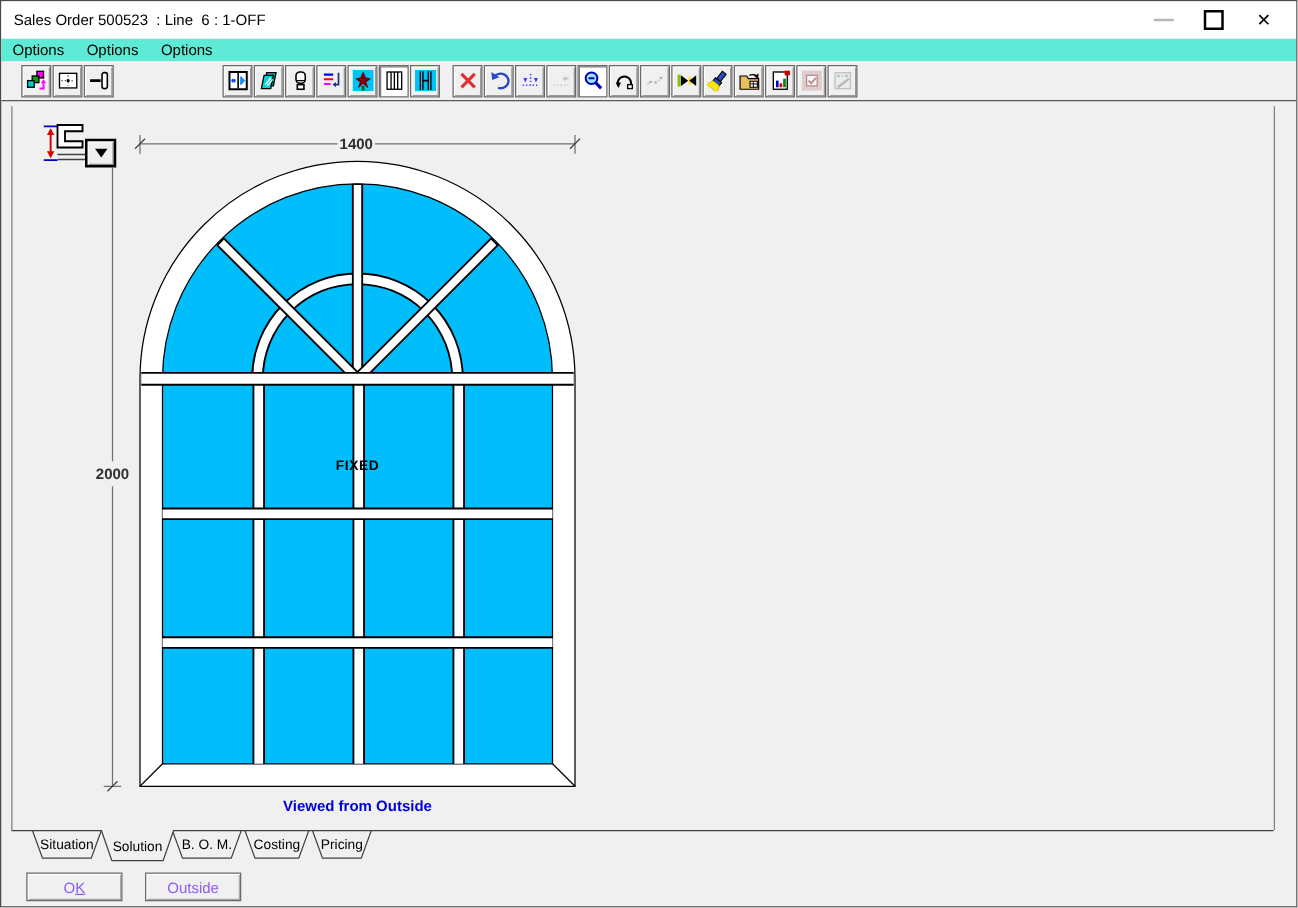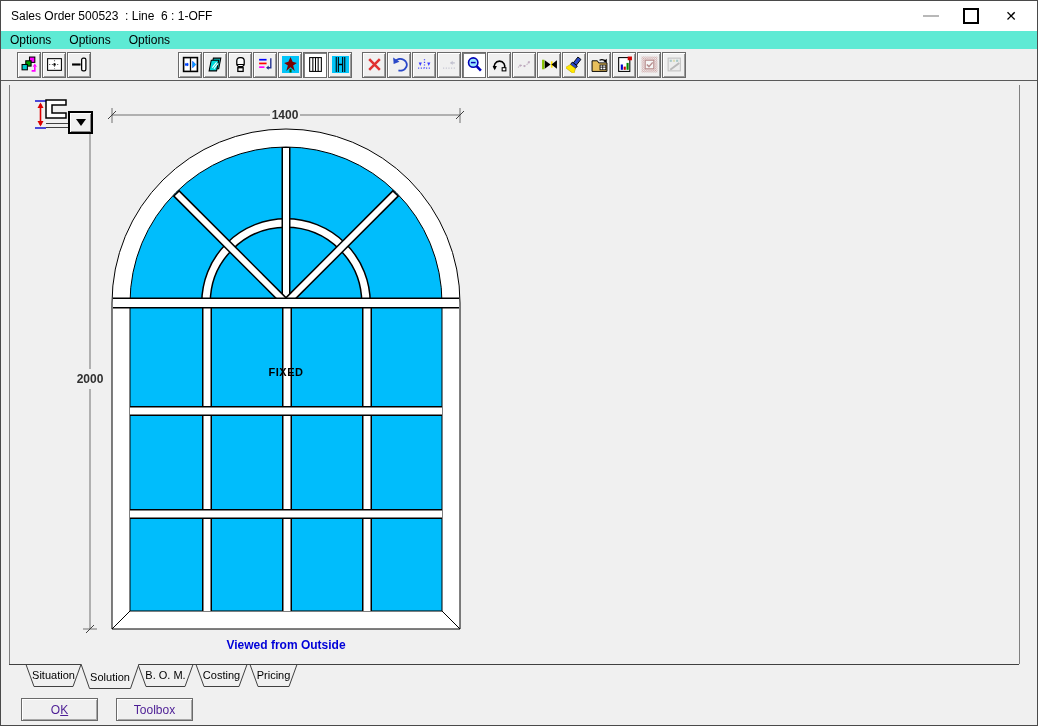--- a/index.html
+++ b/index.html
@@ -37,21 +37,21 @@
     position:absolute;left:58px;top:26px;width:25px;height:23px;background:#f0f0f0;
     border:2px solid #000;box-shadow:inset 1px 1px 0 #fff, inset -1px -1px 0 #888;
     display:flex;align-items:center;justify-content:center;padding:0;}
   .dd-arrow{width:0;height:0;border-left:5px solid transparent;border-right:5px solid transparent;border-top:7px solid #000;}
   
   .tabstrip{position:absolute;left:8px;top:663px;width:1010px;height:27px;}
   .tabstrip text{font-family:"Liberation Sans",sans-serif;font-size:11px;fill:#000;}
   
   .btn{position:absolute;top:697px;width:77px;height:23px;background:#f0f0f0;
        border:1px solid #6a6a6a;box-shadow:inset 1px 1px 0 #ffffff, inset -1px -1px 0 #a8a8a8;
-       font-family:"Liberation Sans",sans-serif;font-size:12px;color:#4c1d95;padding:0;}
+       font-family:"Liberation Sans",sans-serif;font-size:12px;color:#8b5cf6;padding:0;}
   .btn-ok{left:20px;}
   .btn-cancel{left:115px;}
   .u{text-decoration:underline;}
 </style>
 </head>
 <body>
 
 <div class="window">
 
   <div class="titlebar">
@@ -358,15 +358,15 @@
       <path d="M241,0.5 L288,0.5 L280,22.5 L249,22.5 Z" fill="#f0f0f0" stroke="#404040"></path>
       <text x="264.5" y="15" text-anchor="middle">Pricing</text>
     </g>
     <g>
       <path d="M72,0 L80.5,24.5 L121.5,24.5 L130,0" fill="#f0f0f0" stroke="#404040"></path>
       <text x="101" y="17" text-anchor="middle">Solution</text>
     </g>
   </svg>
 
   <button class="btn btn-ok"><span>O</span><span class="u">K</span></button>
-  <button class="btn btn-cancel"><span>Toolbox</span></button>
+  <button class="btn btn-cancel"><span>Outside</span></button>
 
 </div>
 
 </body></html>

